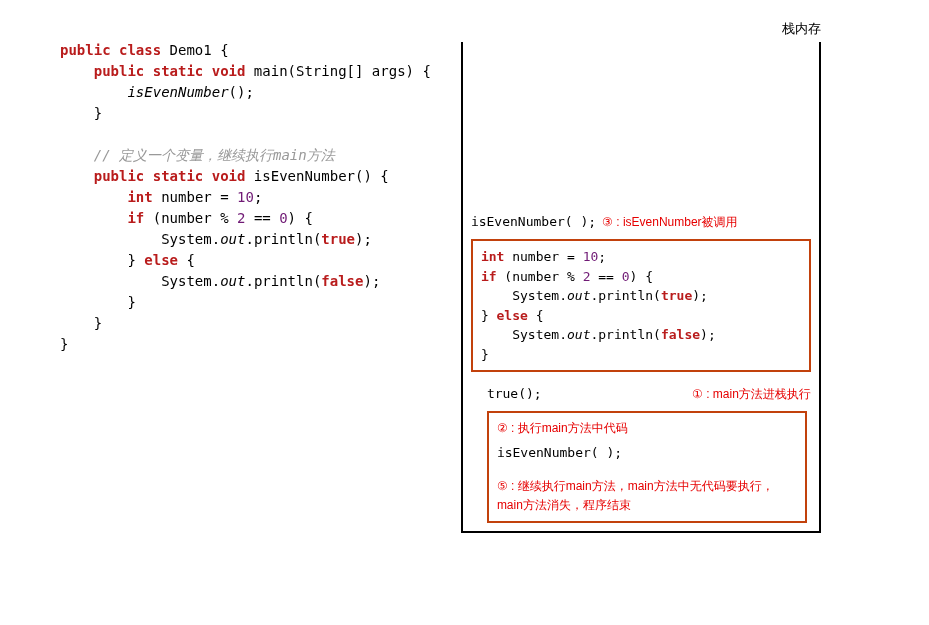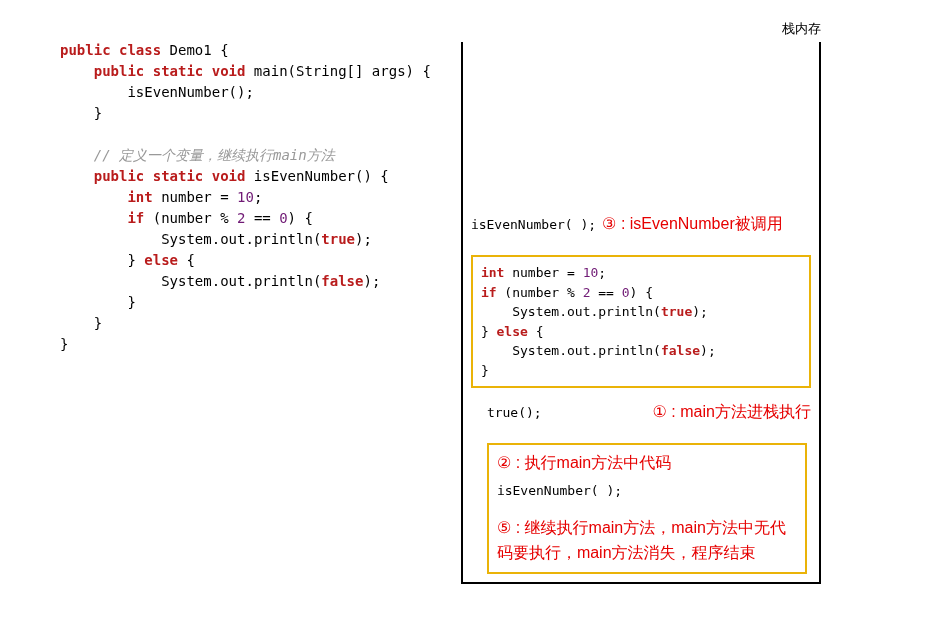--- a/index.html
+++ b/index.html
@@ -19,21 +19,21 @@
   .right-pane {
     flex: 0 0 auto;
   }
   pre {
     margin: 0;
     font-family: Consolas, Monaco, monospace;
     line-height: 1.5;
   }
   .kw { color: #b91c1c; font-weight: bold; }
   .num { color: #701a75; }
-  .ital { }
+  .ital { font-style: italic; }
   .cmt { color: #999; font-style: italic; }
   .stack-title {
     text-align: right;
     font-family: sans-serif;
     font-size: 13px;
     margin-bottom: 4px;
   }
   .stack-outer {
     border: 2px solid #000;
     border-top: none;
@@ -46,30 +46,30 @@
     min-height: 160px;
   }
   .call-label {
     font-family: Consolas, monospace;
     font-size: 13px;
     display: flex;
     align-items: baseline;
     gap: 6px;
     margin-top: 4px;
   }
-  .anno { color: #E60000; font-family: sans-serif; font-size: 16px; }
+  .anno { color: #E60000; font-family: sans-serif; font-size: 12px; }
   .circ {
     display: inline-block;
     color: #E60000;
     font-family: sans-serif;
   }
   .frame-box {
-    border: 2px solid #eab308;
+    border: 2px solid #c2410c;
     padding: 6px 8px;
-    margin-top: 20px;
+    margin-top: 8px;
     font-size: 13px;
     line-height: 1.5;
   }
   .gap { height: 10px; }
 </style>
 </head>
 <body>
 
 <div class="left-pane">
 <pre><span class="kw">public class</span><span> Demo1 {</span>

